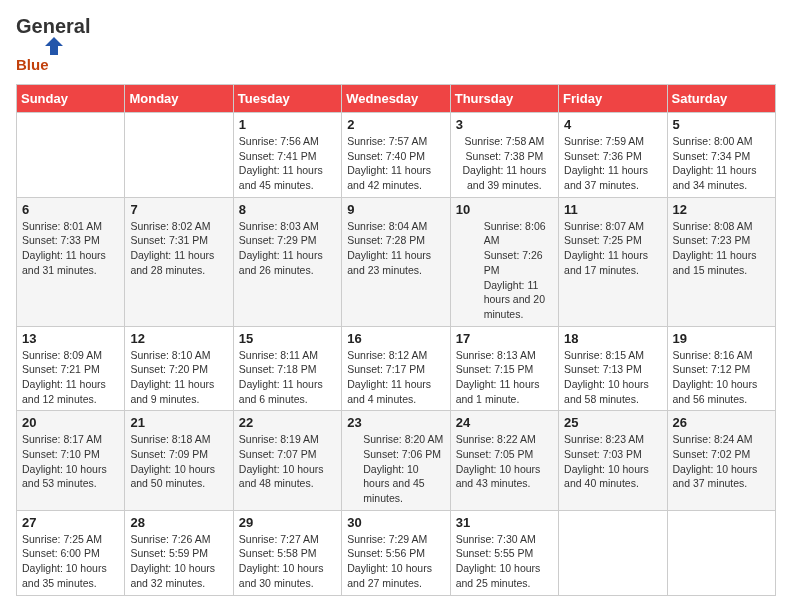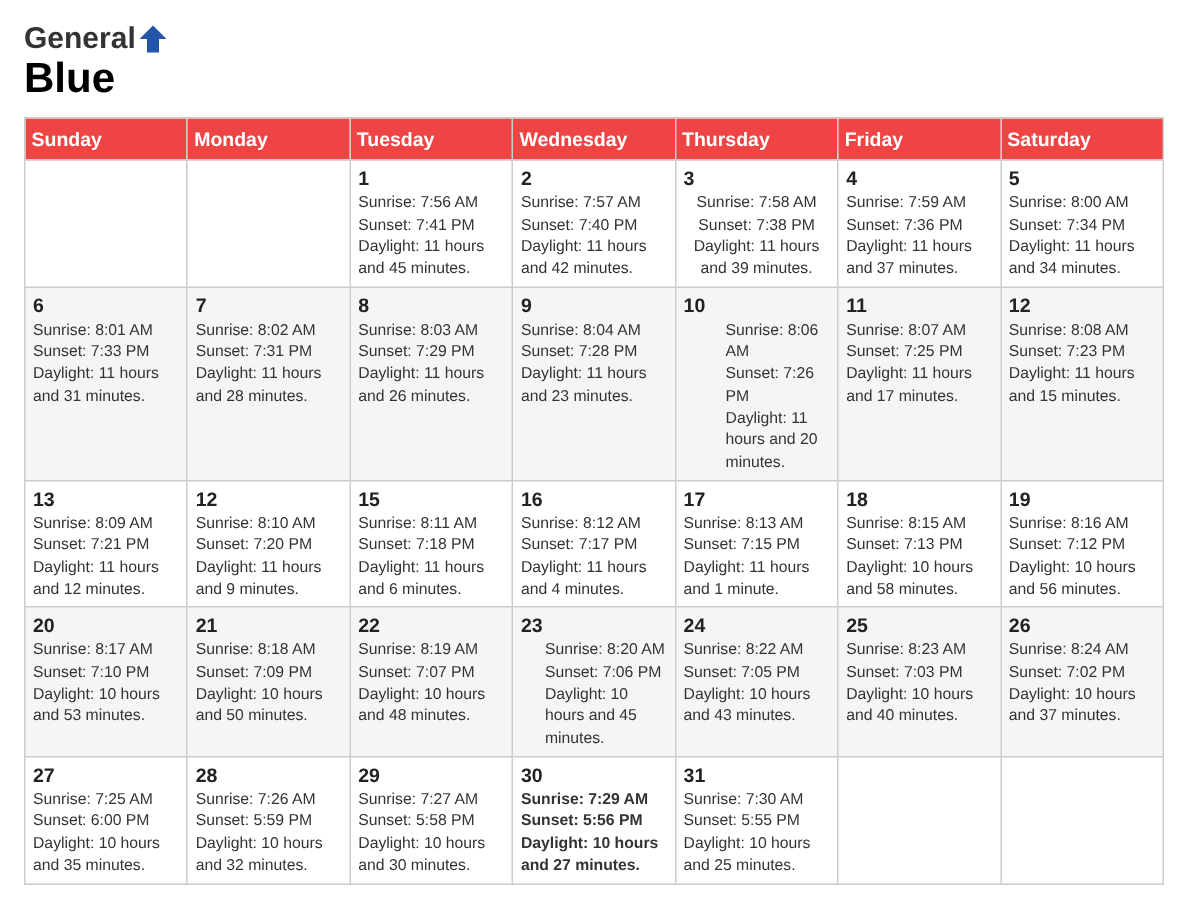--- a/index.html
+++ b/index.html
@@ -73,28 +73,28 @@
     }
     .empty-cell {
       background: #fff !important;
     }
   </style>
 </head>
 <body>
 
 <div class="header">
   <div class="logo">
-  <div style="display:flex;align-items:center;line-height:1;">
+  <div style="display:flex;align-items:center;line-height:1;flex-direction:column;">
     <span style="font-size:20px;font-weight:bold;color:#333;">General</span>
     <svg width="20" height="20" viewBox="0 0 20 20" style="margin-left:2px;">
       <polygon points="10,1 19,10 14,10 14,19 6,19 6,10 1,10" fill="#2255aa"></polygon>
     </svg>
   </div>
   <div>
-    <span style="font-size:28px;font-weight:bold;color:#000000;">Blue</span>
+    <span style="font-size:15px;font-weight:bold;color:#c2410c;">Blue</span>
   </div>
 </div>
   <div class="title-block">
     <div class="month-title"></div>
     <div class="location-title"></div>
   </div>
 </div>
 
 <table>
   <thead>
@@ -289,21 +289,21 @@
 Daylight: 10 hours and 32 minutes.</div>
         </td>
         <td>
           <span class="day-number">29</span>
           <div class="cell-text" style="white-space: pre-line;">Sunrise: 7:27 AM
 Sunset: 5:58 PM
 Daylight: 10 hours and 30 minutes.</div>
         </td>
         <td>
           <span class="day-number">30</span>
-          <div class="cell-text" style="white-space: pre-line; font-weight: bold;">Sunrise: 7:29 AM
+          <div class="cell-text" style="white-space: pre-line;">Sunrise: 7:29 AM
 Sunset: 5:56 PM
 Daylight: 10 hours and 27 minutes.</div>
         </td>
         <td>
           <span class="day-number">31</span>
           <div class="cell-text" style="white-space: pre-line;">Sunrise: 7:30 AM
 Sunset: 5:55 PM
 Daylight: 10 hours and 25 minutes.</div>
         </td>
         <td class="empty-cell"></td>

